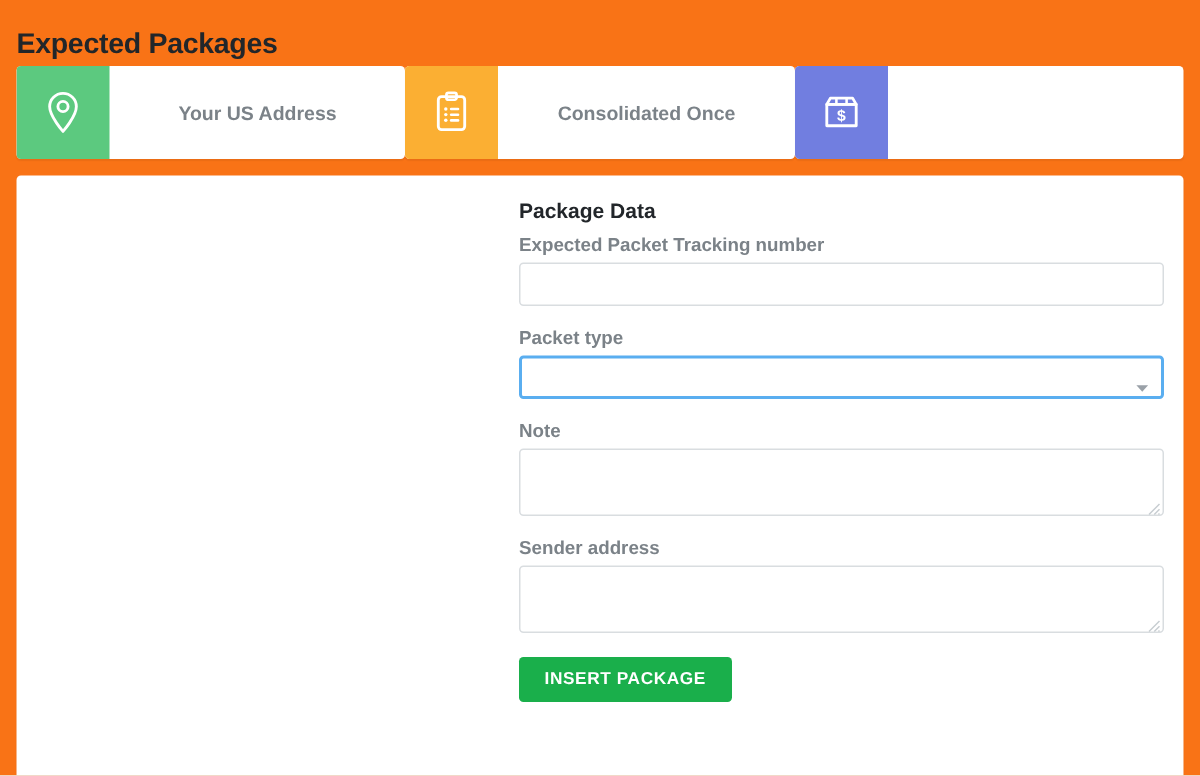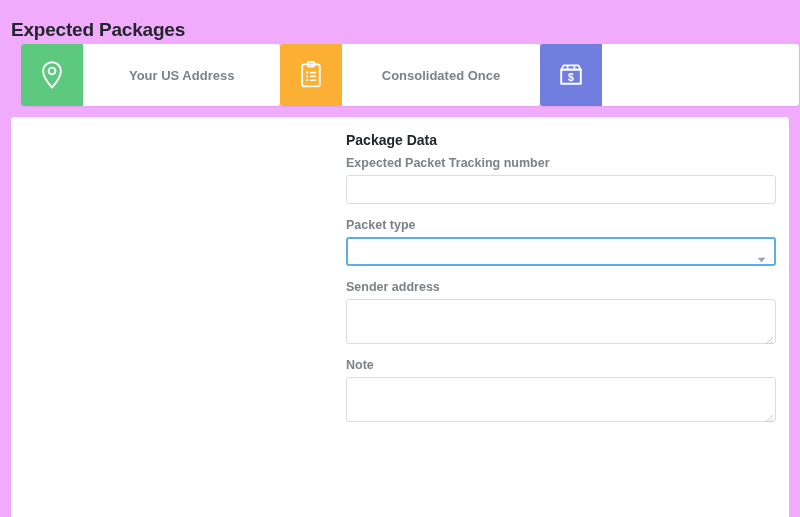--- a/index.html
+++ b/index.html
@@ -10,38 +10,38 @@
     height: 517px;
     background: #eef0f1;
     font-family: "Liberation Sans", sans-serif;
     overflow: hidden;
   }
 
   #page {
     position: relative;
     width: 800px;
     height: 517px;
-    background: #f0abfc;
+    background: #f97316;
   }
 
   
   .page-title {
     position: absolute;
     left: 11px;
     top: 6px;
     font-size: 19px;
     font-weight: bold;
     color: #22262a;
     letter-spacing: -0.2px;
   }
 
   
   .tiles {
     position: absolute;
-    left: 21px;
+    left: 11px;
     top: 44px;
     width: 778px;
     height: 62px;
     display: flex;
     align-items: center;
   }
   .tile {
     flex: 1 1 0;
     height: 62px;
     background: #ffffff;
@@ -281,40 +281,41 @@
           </select>
           <span class="select-arrow">
             <svg width="9" height="6" viewBox="0 0 9 6" xmlns="http://www.w3.org/2000/svg">
               <path d="M0.6 0.8h7.8L4.5 5.2z" fill="#9aa1a8"></path>
             </svg>
           </span>
         </div>
       </div>
 
       <div class="field">
+        <label class="field-label">Note</label>
+        <div class="textarea-wrap">
+          <textarea class="form-textarea" style=""></textarea>
+          <span class="resize-grip">
+            <svg width="11" height="11" viewBox="0 0 11 11" xmlns="http://www.w3.org/2000/svg">
+              <path d="M10 3L3 10M10 6.5L6.5 10M10 9.3L9.3 10" stroke="#c8ced2" stroke-width="1"></path>
+            </svg>
+          </span>
+        </div>
+      </div>
+
+      <div class="field">
         <label class="field-label">Sender address</label>
         <div class="textarea-wrap">
           <textarea class="form-textarea" style=""></textarea>
           <span class="resize-grip">
             <svg width="11" height="11" viewBox="0 0 11 11" xmlns="http://www.w3.org/2000/svg">
               <path d="M10 3L3 10M10 6.5L6.5 10M10 9.3L9.3 10" stroke="#c8ced2" stroke-width="1"></path>
             </svg>
           </span>
         </div>
       </div>
 
-      <div class="field">
-        <label class="field-label">Note</label>
-        <div class="textarea-wrap">
-          <textarea class="form-textarea" style=""></textarea>
-          <span class="resize-grip">
-            <svg width="11" height="11" viewBox="0 0 11 11" xmlns="http://www.w3.org/2000/svg">
-              <path d="M10 3L3 10M10 6.5L6.5 10M10 9.3L9.3 10" stroke="#c8ced2" stroke-width="1"></path>
-            </svg>
-          </span>
-        </div>
-      </div>
-
+      <button class="submit-btn">INSERT PACKAGE</button>
 
     </div>
   </div>
 
 </div>
 
 </body></html>

